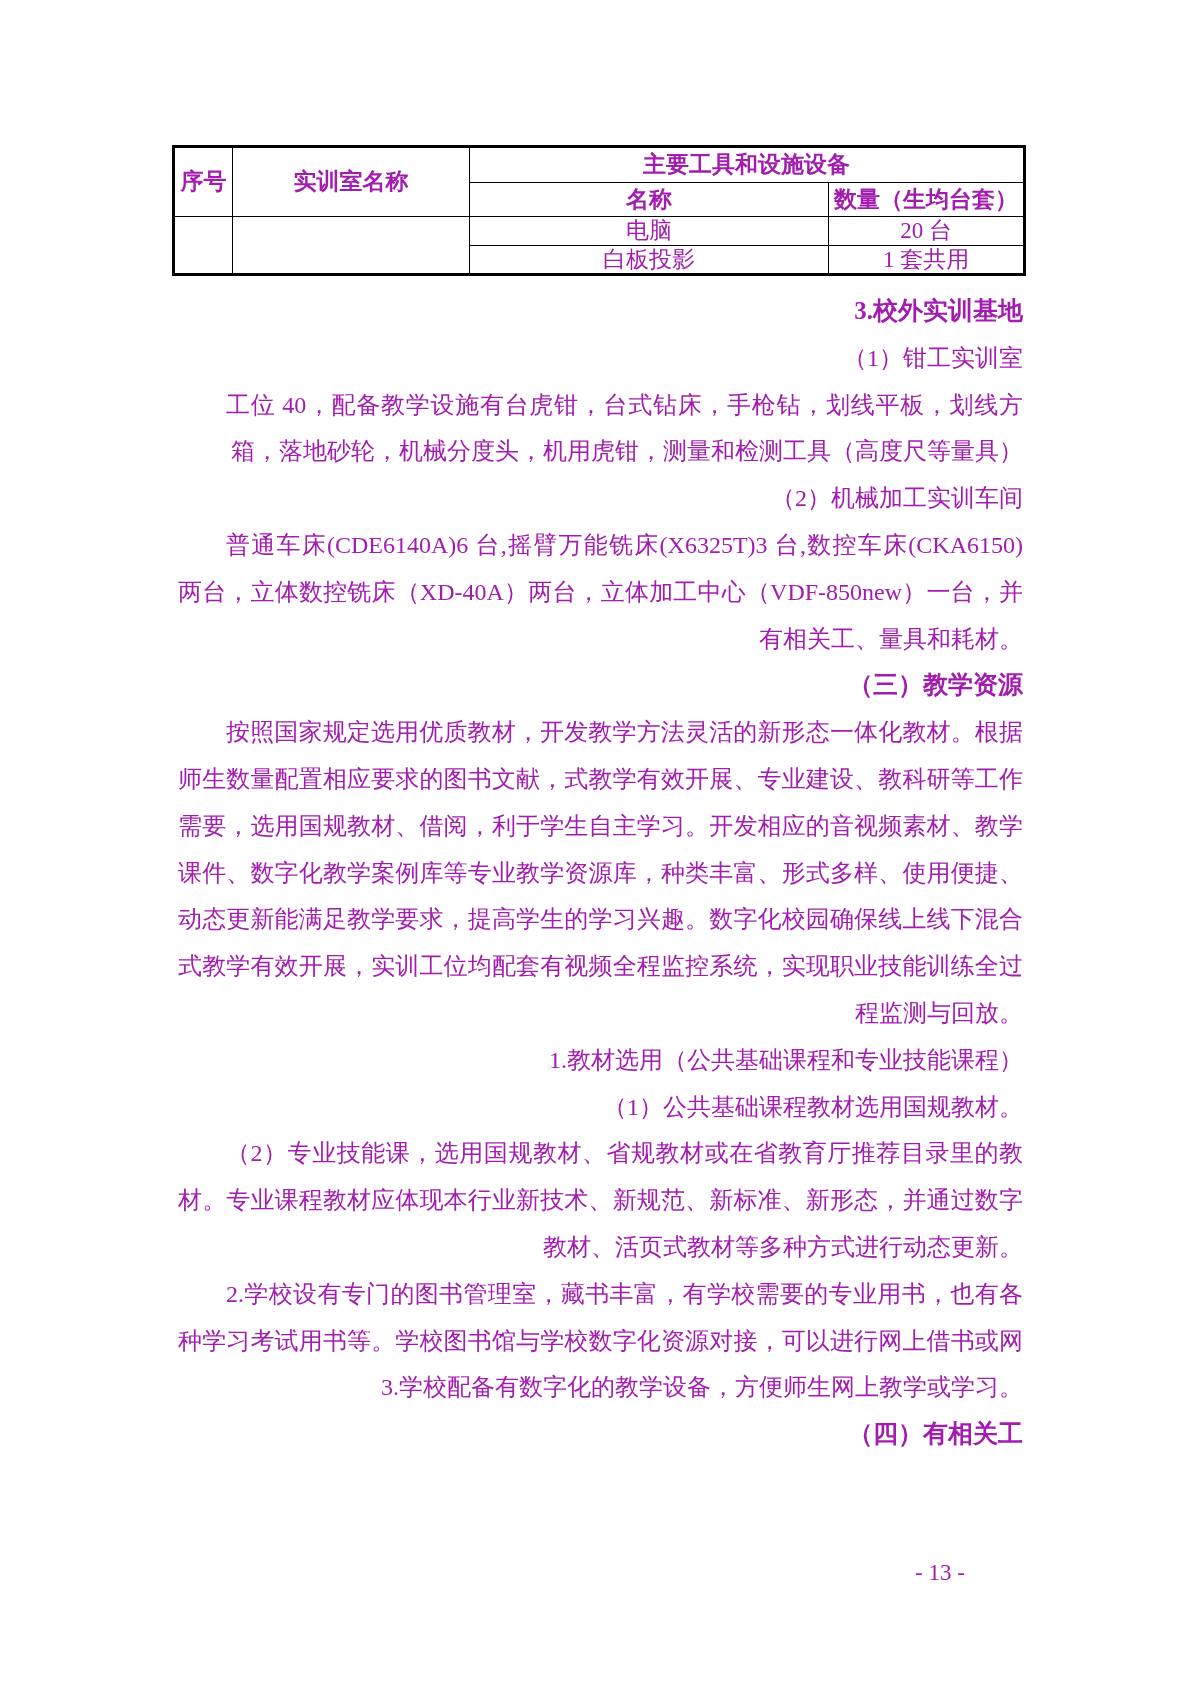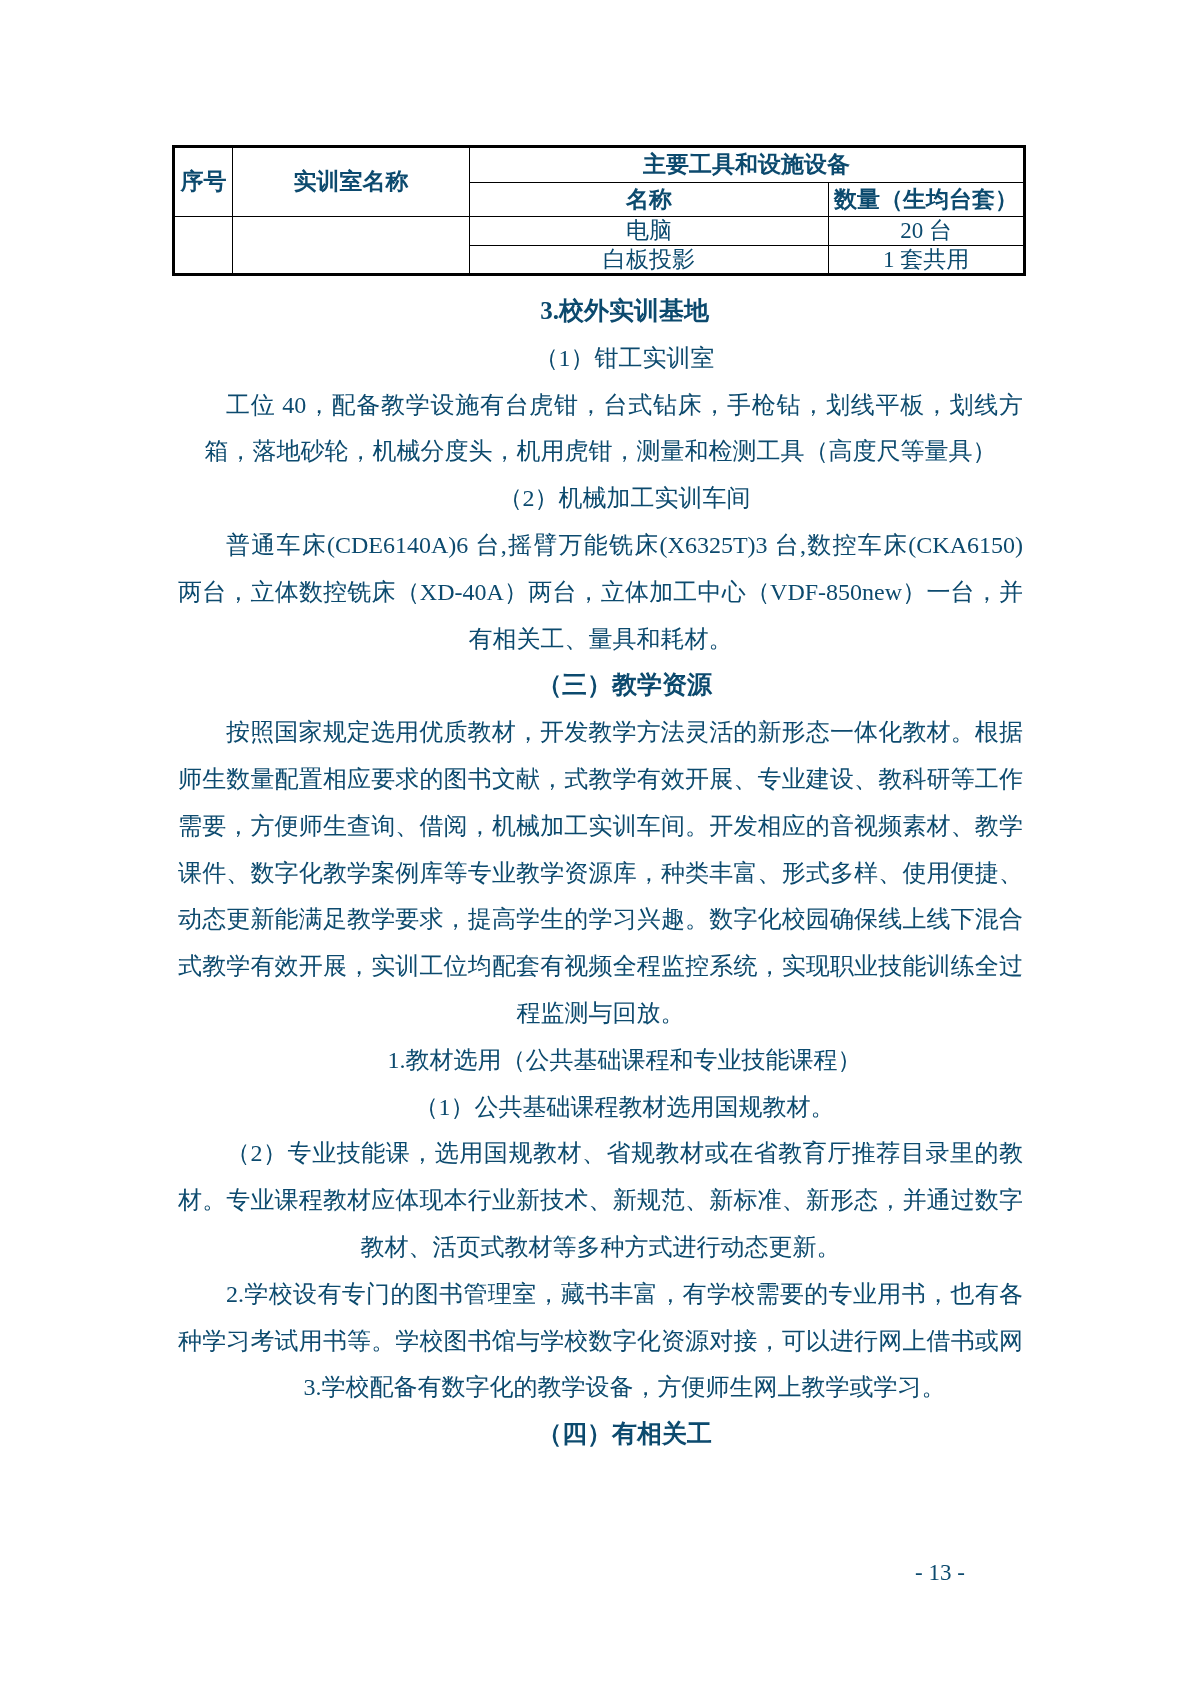--- a/index.html
+++ b/index.html
@@ -1,21 +1,21 @@
 <!DOCTYPE html>
 <html><head>
 <meta charset="utf-8">
 <style>
   html,body{margin:0;padding:0;background:#888;}
   .page{
     position:relative;
     width:1191px;height:1684px;
     margin:0 auto;
     background:#ffffff;
-    color:#0c4a6e;
+    color:#a21caf;
     font-family:"Liberation Serif","DejaVu Serif",serif;
     overflow:hidden;
   }
 
   
   table.spec{
     position:absolute;left:172px;top:145px;
     width:851px;
     border-collapse:collapse;table-layout:fixed;
     border:3px solid #000;
@@ -31,21 +31,21 @@
   tr.hr2{height:34px;}
   tr.dr{height:19px;}
 
   
   .content{
     position:absolute;left:178px;top:288px;width:845px;
   }
   .ln{
     height:46.8px;line-height:46.8px;
     font-size:24px;
-    text-align:center;
+    text-align:right;
     white-space:nowrap;
   }
   .ln.j{
     white-space:normal;
     text-align:justify;
     text-align-last:justify;
     overflow:hidden;
   }
   .ln.indent{padding-left:48px;}
   .ln.h{font-weight:bold;font-size:25px;}
@@ -96,21 +96,21 @@
     <div class="ln indent">（1）钳工实训室</div>
     <div class="ln indent j">工位 40，配备教学设施有台虎钳，台式钻床，手枪钻，划线平板，划线方</div>
     <div class="ln">箱，落地砂轮，机械分度头，机用虎钳，测量和检测工具（高度尺等量具）</div>
     <div class="ln indent">（2）机械加工实训车间</div>
     <div class="ln indent j">普通车床(CDE6140A)6 台,摇臂万能铣床(X6325T)3 台,数控车床(CKA6150)</div>
     <div class="ln j">两台，立体数控铣床（XD-40A）两台，立体加工中心（VDF-850new）一台，并备</div>
     <div class="ln">有相关工、量具和耗材。</div>
     <div class="ln h indent">（三）教学资源</div>
     <div class="ln indent j">按照国家规定选用优质教材，开发教学方法灵活的新形态一体化教材。根据</div>
     <div class="ln j">师生数量配置相应要求的图书文献，式教学有效开展、专业建设、教科研等工作的</div>
-    <div class="ln j">需要，方便师生查询、借阅，机械加工实训车间。开发相应的音视频素材、教学</div>
+    <div class="ln j">需要，选用国规教材、借阅，利于学生自主学习。开发相应的音视频素材、教学</div>
     <div class="ln j">课件、数字化教学案例库等专业教学资源库，种类丰富、形式多样、使用便捷、</div>
     <div class="ln j">动态更新能满足教学要求，提高学生的学习兴趣。数字化校园确保线上线下混合</div>
     <div class="ln j">式教学有效开展，实训工位均配套有视频全程监控系统，实现职业技能训练全过</div>
     <div class="ln">程监测与回放。</div>
     <div class="ln indent">1.教材选用（公共基础课程和专业技能课程）</div>
     <div class="ln indent">（1）公共基础课程教材选用国规教材。</div>
     <div class="ln indent j">（2）专业技能课，选用国规教材、省规教材或在省教育厅推荐目录里的教</div>
     <div class="ln j">材。专业课程教材应体现本行业新技术、新规范、新标准、新形态，并通过数字</div>
     <div class="ln">教材、活页式教材等多种方式进行动态更新。</div>
     <div class="ln indent j">2.学校设有专门的图书管理室，藏书丰富，有学校需要的专业用书，也有各</div>

